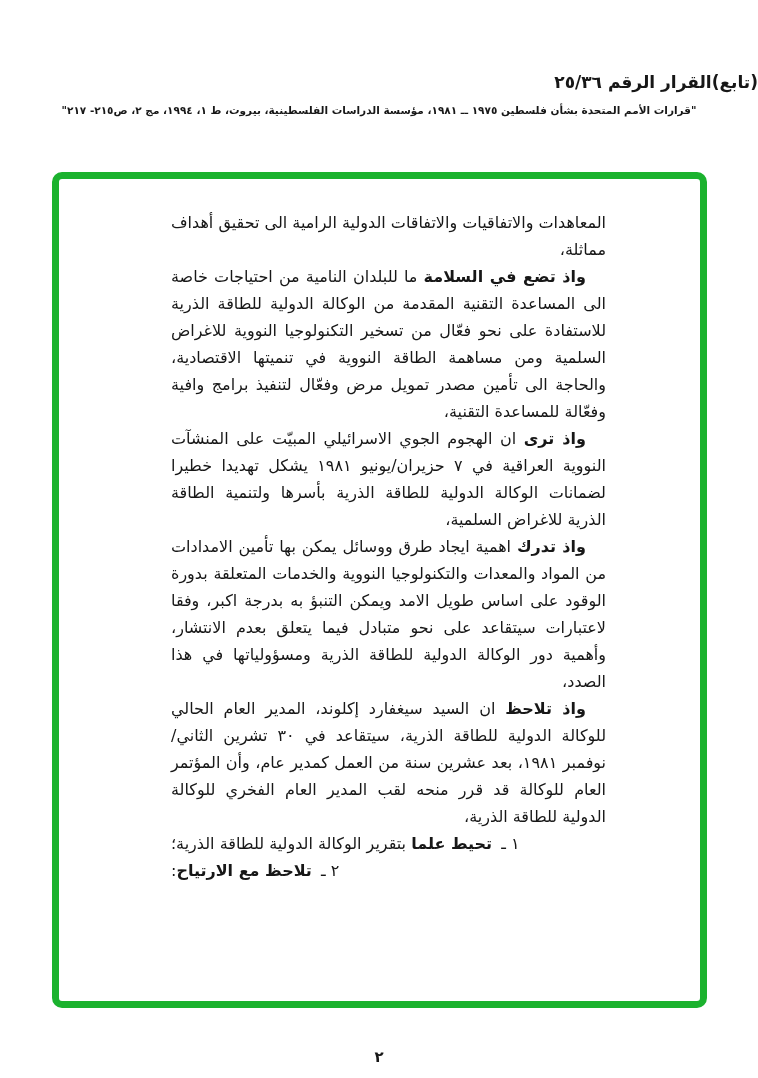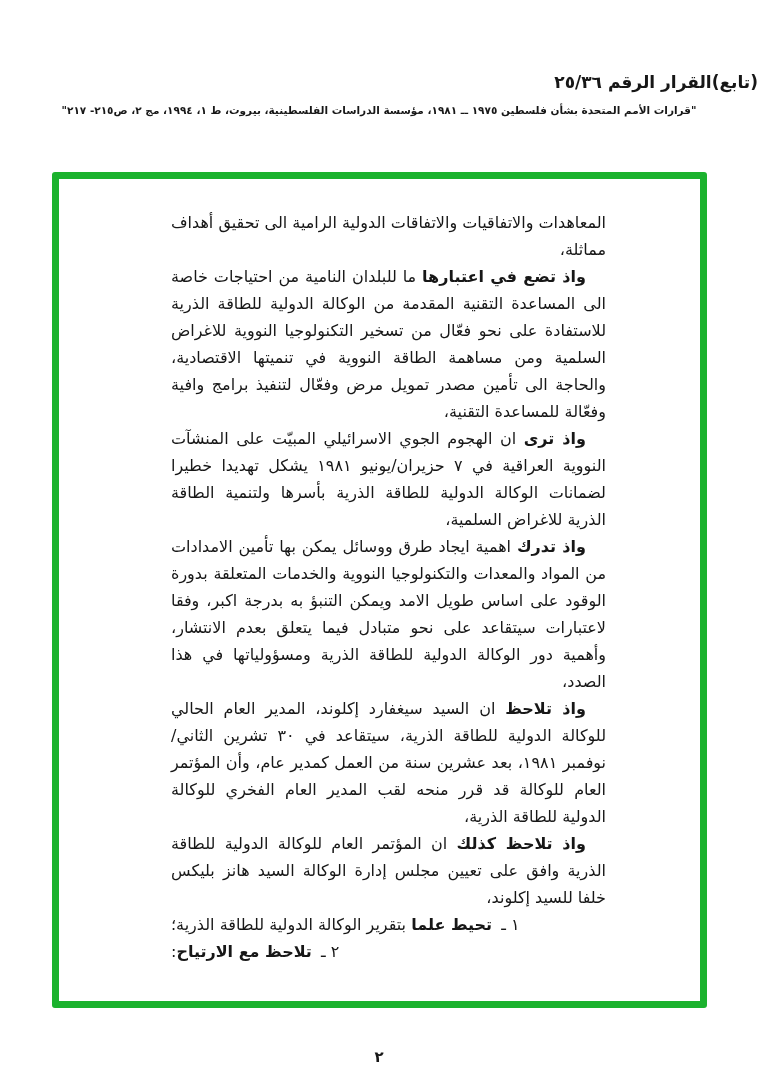--- a/index.html
+++ b/index.html
@@ -29,21 +29,21 @@
     text-align: center;
     font-size: 10.5px;
     font-weight: bold;
     white-space: nowrap;
   }
   .green-frame {
     position: absolute;
     left: 52px; top: 172px;
     width: 641px; height: 822px;
     border: 7px solid var(--frame-green, #1bb22e);
-    border-radius: 3px;
+    border-radius: 10px;
     background: #ffffff;
     overflow: hidden;
   }
   .text-column {
     direction: rtl;
     unicode-bidi: embed;
     box-sizing: border-box;
     width: 100%;
     padding: 30px 94px 0 112px;
     font-size: 16px;
@@ -81,29 +81,28 @@
 <div class="doc-title">(تابع)القرار الرقم ٢٥/٣٦</div>
 
 <div class="source-line">"قرارات الأمم المتحدة بشأن فلسطين ١٩٧٥ ــ ١٩٨١، مؤسسة الدراسات الفلسطينية، بيروت، ط ١، ١٩٩٤، مج ٢، ص٢١٥- ٢١٧"</div>
 
 <div class="green-frame">
   <div class="text-column">
 
     <p class="para first"><b></b><span>المعاهدات والاتفاقيات والاتفاقات الدولية الرامية الى تحقيق أهداف مماثلة،</span></p>
 
 
-    <p class="para"><b>واذ تضع في اعتبارها</b><span> ما للبلدان النامية من احتياجات خاصة الى المساعدة التقنية المقدمة من الوكالة الدولية للطاقة الذرية للاستفادة على نحو فعّال من تسخير التكنولوجيا النووية للاغراض السلمية ومن مساهمة الطاقة النووية في تنميتها الاقتصادية، والحاجة الى تأمين مصدر تمويل مرض وفعّال لتنفيذ برامج وافية وفعّالة للمساعدة التقنية،</span></p>
+    <p class="para"><b>واذ تضع في السلامة</b><span> ما للبلدان النامية من احتياجات خاصة الى المساعدة التقنية المقدمة من الوكالة الدولية للطاقة الذرية للاستفادة على نحو فعّال من تسخير التكنولوجيا النووية للاغراض السلمية ومن مساهمة الطاقة النووية في تنميتها الاقتصادية، والحاجة الى تأمين مصدر تمويل مرض وفعّال لتنفيذ برامج وافية وفعّالة للمساعدة التقنية،</span></p>
 
     <p class="para"><b>واذ ترى</b><span> ان الهجوم الجوي الاسرائيلي المبيّت على المنشآت النووية العراقية في ٧ حزيران/يونيو ١٩٨١ يشكل تهديدا خطيرا لضمانات الوكالة الدولية للطاقة الذرية بأسرها ولتنمية الطاقة الذرية للاغراض السلمية،</span></p>
 
     <p class="para"><b>واذ تدرك</b><span> اهمية ايجاد طرق ووسائل يمكن بها تأمين الامدادات من المواد والمعدات والتكنولوجيا النووية والخدمات المتعلقة بدورة الوقود على اساس طويل الامد ويمكن التنبؤ به بدرجة اكبر، وفقا لاعتبارات سيتقاعد على نحو متبادل فيما يتعلق بعدم الانتشار، وأهمية دور الوكالة الدولية للطاقة الذرية ومسؤولياتها في هذا الصدد،</span></p>
 
     <p class="para"><b>واذ تلاحظ</b><span> ان السيد سيغفارد إكلوند، المدير العام الحالي للوكالة الدولية للطاقة الذرية، سيتقاعد في ٣٠ تشرين الثاني/نوفمبر ١٩٨١، بعد عشرين سنة من العمل كمدير عام، وأن المؤتمر العام للوكالة قد قرر منحه لقب المدير العام الفخري للوكالة الدولية للطاقة الذرية،</span></p>
 
-    <p class="para"><b>واذ تلاحظ كذلك</b><span> ان المؤتمر العام للوكالة الدولية للطاقة الذرية وافق على تعيين مجلس إدارة الوكالة السيد هانز بليكس خلفا للسيد إكلوند،</span></p>
 
     <div class="numbered-item"><span class="item-prefix">١ ـ</span> <b>تحيط علما</b><span> بتقرير الوكالة الدولية للطاقة الذرية؛</span></div>
 
     <div class="numbered-item"><span class="item-prefix">٢ ـ</span> <b>تلاحظ مع الارتياح</b><span>:</span></div>
 
   </div>
 </div>
 
 <div class="page-number">٢</div>
 

